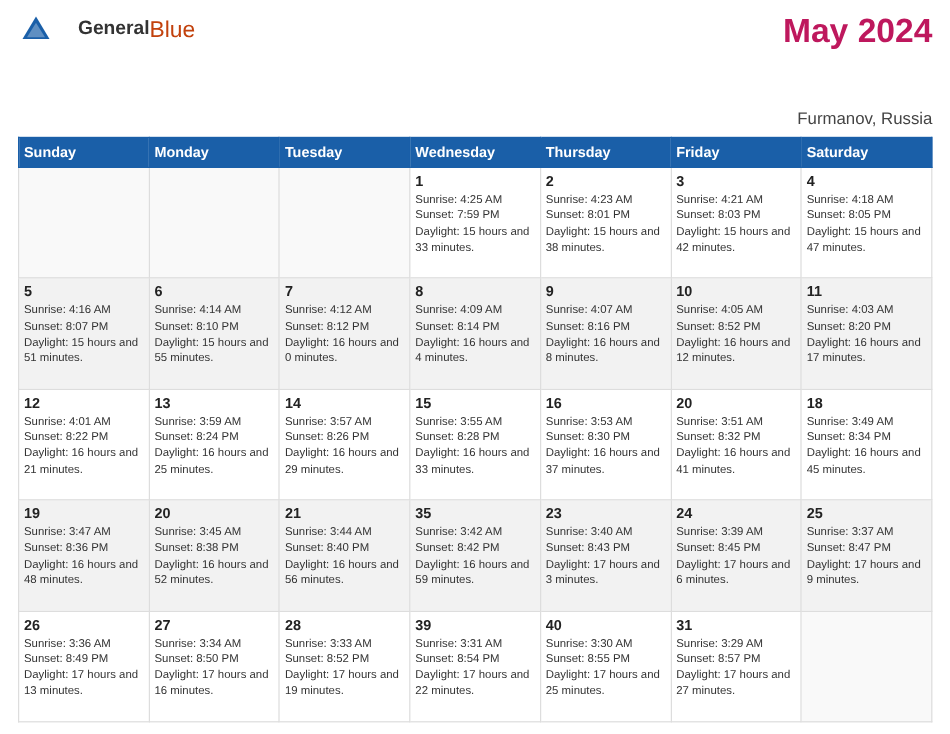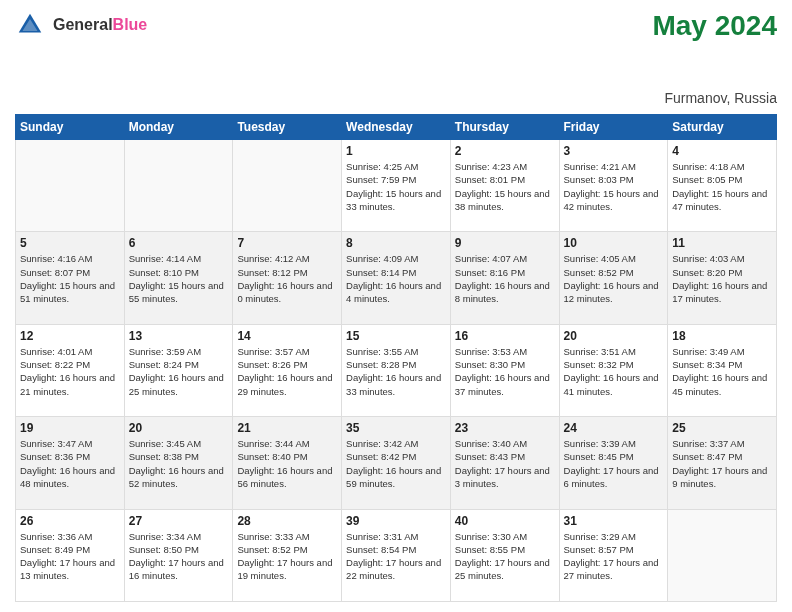--- a/index.html
+++ b/index.html
@@ -19,45 +19,45 @@
     }
     .header {
       display: flex;
       justify-content: space-between;
       align-items: flex-start;
       margin-bottom: 8px;
     }
     .logo {
       display: flex;
       align-items: center;
-      gap: 8px;
+      gap: 20px;
     }
     .logo-text-general {
       font-size: 16px;
       font-weight: bold;
       color: #333;
       line-height: 1;
     }
     .logo-text-blue {
-      font-size: 16px;
-      font-weight: bold;
-      color: #ec4899;
+      font-size: 19px;
+      font-weight: normal;
+      color: #c2410c;
       line-height: 1;
     }
     .logo-icon {
       width: 30px;
       height: 30px;
     }
     .title-block {
       text-align: right;
     }
     .main-title {
       font-size: 28px;
       font-weight: bold;
-      color: #15803d;
+      color: #be185d;
       text-align: right;
     }
     .sub-title {
       font-size: 14px;
       color: #444;
       margin-top: 48px;
     }
     .calendar {
       flex: 1;
       border: 1px solid #ccc;

